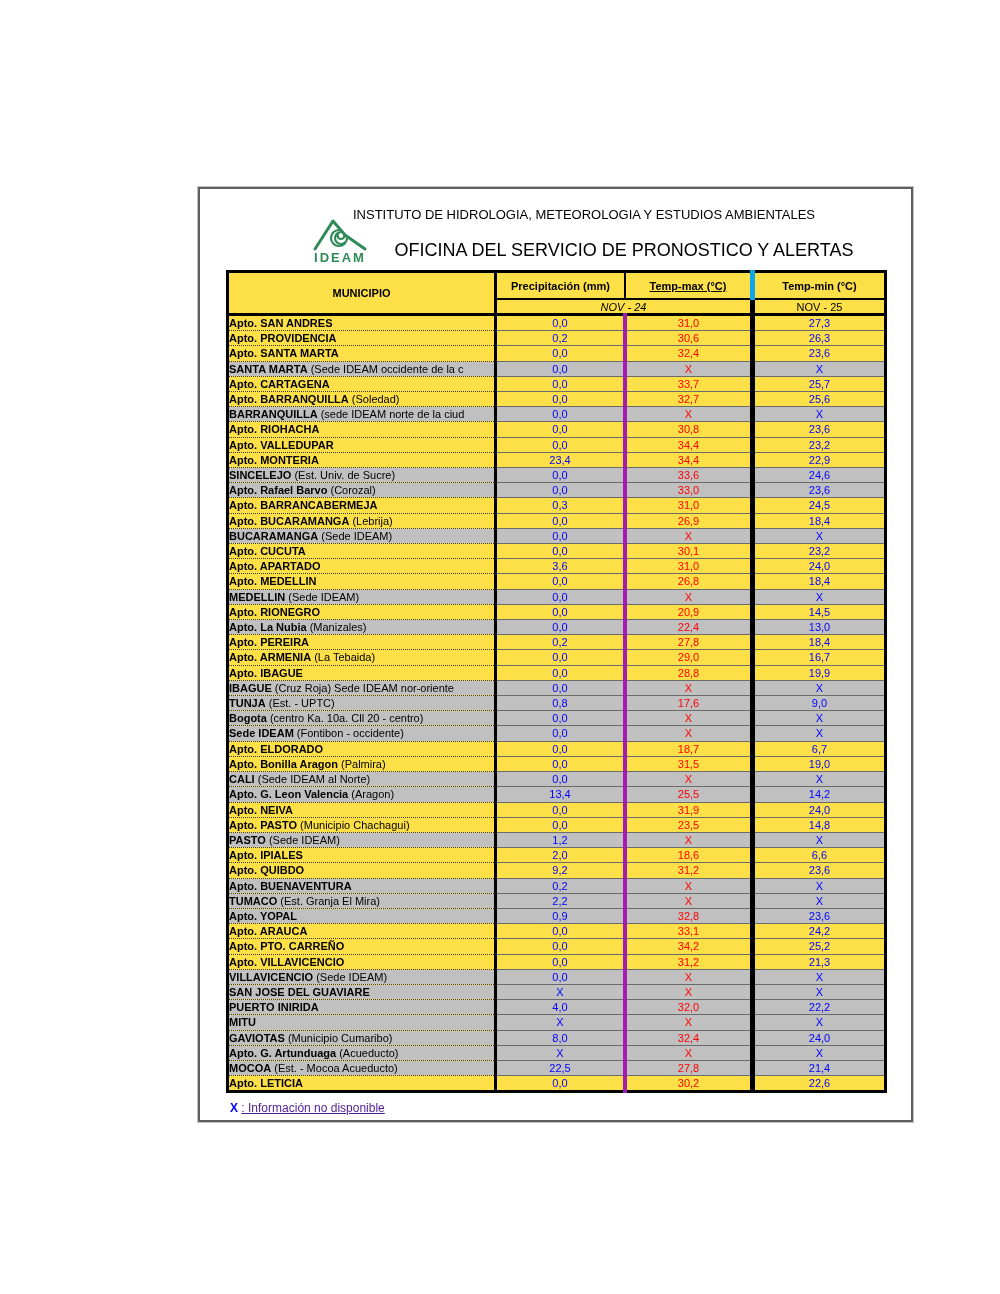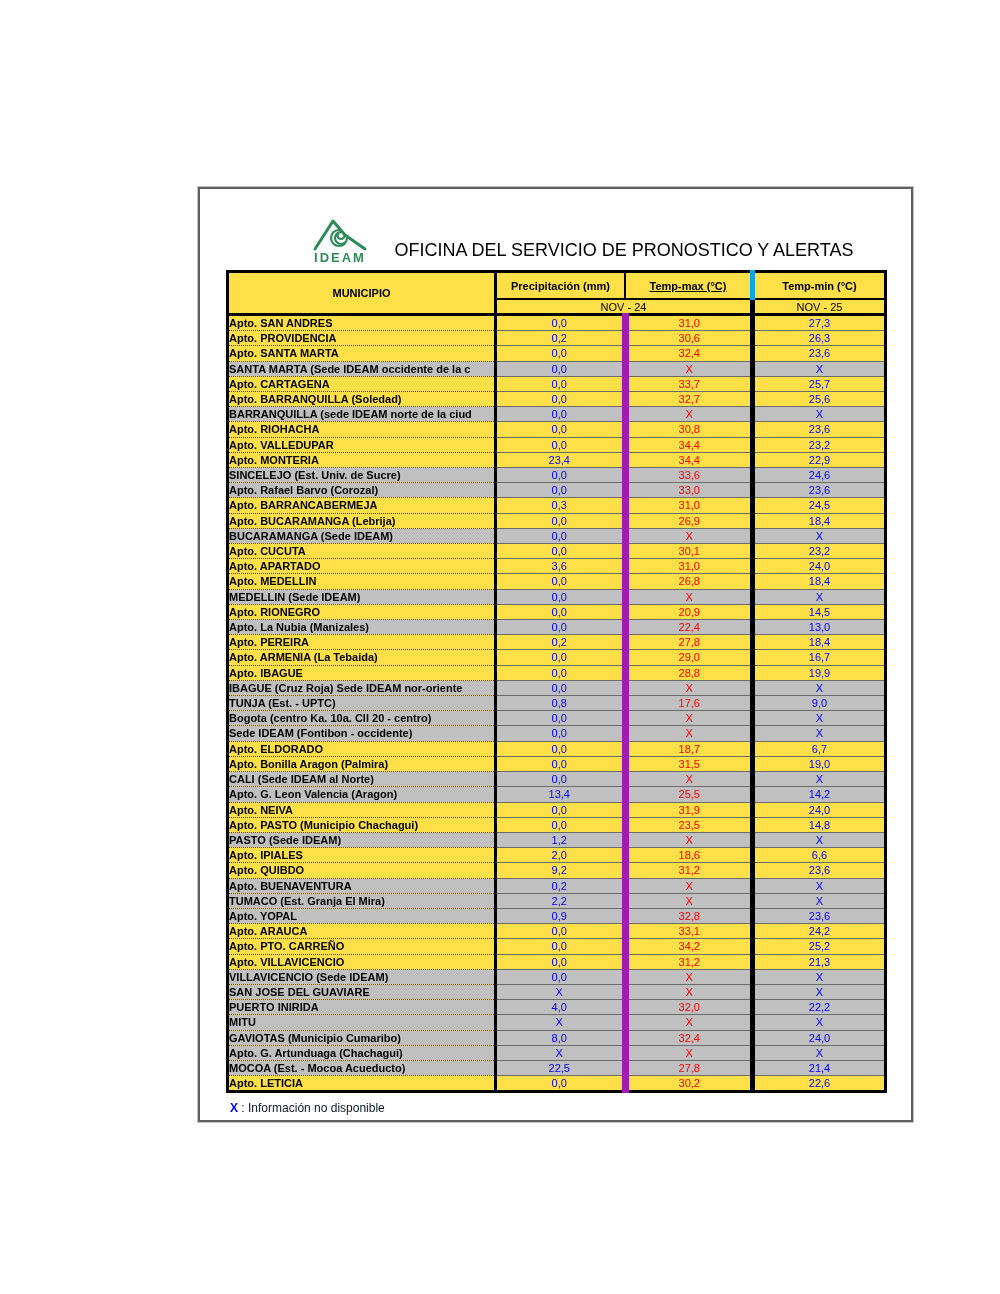--- a/index.html
+++ b/index.html
@@ -42,43 +42,44 @@
     height:25px; font-weight:bold; text-align:center; vertical-align:middle;
     border-bottom:2px solid #000;
   }
   .th-precip { width:127px; border-right:2px solid #000; }
   .th-tmax   { width:124px; border-right:5px solid #0ea5e9;text-decoration:underline; }
   .th-tmin   { width:129px; }
   .date-left, .date-right {
     height:13px; text-align:center; vertical-align:middle;
     border-bottom:3px solid #000; font-size:11px;
   }
-  .date-left { border-right:5px solid #000; }
+  .date-left { border-right:5px solid #000;font-style:italic; }
   .data-table tbody td { height:14.2px; line-height:14.2px; vertical-align:middle; }
   .td-muni {
     border-right:3px solid #000; border-bottom:1px dotted #3a3a3a;
     text-align:left; padding-left:3px;
   }
   .mname { font-weight:bold; }
-  .mdesc { font-weight:bold; }
+  .mdesc { font-weight:normal; }
   .td-precip, .td-tmax, .td-tmin { text-align:center; border-bottom:1px solid #6b6b6b; font-size:11.5px; }
-  .td-precip { border-right:7px solid #a21caf; color:var(--blue); }
+  .td-precip { border-right:4px solid #a21caf; color:var(--blue); }
   .td-tmax   { border-right:5px solid #000; color:var(--red);margin-left:32px; }
   .td-tmin   { color:var(--blue); }
   tr.shaded td { background:var(--shade); }
   .legend { position:absolute; left:30px; top:912px; font-size:12px; }
   .legend-x { color:var(--blue); font-weight:bold; }
-  .legend-text { color:#0f172a; }
+  .legend-text { color:#4c1d95;text-decoration:underline; }
 </style>
 </head>
 <body>
 
 <div class="page">
   <div class="frame">
 
+    <div class="title-line1">INSTITUTO DE HIDROLOGIA, METEOROLOGIA Y ESTUDIOS AMBIENTALES</div>
     <div class="title-line2">OFICINA DEL SERVICIO DE PRONOSTICO Y ALERTAS</div>
 
     <div class="logo">
       <svg width="56" height="36" viewBox="0 0 56 36">
         <path class="logo-stroke" d="M3 33 L21 5 L33 19 L53 33" stroke-width="3" stroke-linejoin="round" stroke-linecap="round"></path>
         <path class="logo-stroke" d="M27 14 a8 8 0 1 0 8 8 a6 6 0 1 1 -6 -6 a3.5 3.5 0 1 0 3.5 3.5" stroke-width="2.2" stroke-linecap="round"></path>
       </svg>
       <div class="logo-text">IDEAM</div>
     </div>
 
@@ -378,21 +379,21 @@
     <td class="td-tmax">X</td>
     <td class="td-tmin">X</td>
   </tr>
           <tr class="shaded">
     <td class="td-muni"><span class="mname">GAVIOTAS</span><span class="mdesc"> (Municipio Cumaribo)</span></td>
     <td class="td-precip">8,0</td>
     <td class="td-tmax">32,4</td>
     <td class="td-tmin">24,0</td>
   </tr>
           <tr class="shaded">
-    <td class="td-muni"><span class="mname">Apto. G. Artunduaga</span><span class="mdesc"> (Chachagui)</span></td>
+    <td class="td-muni"><span class="mname">Apto. G. Artunduaga</span><span class="mdesc"> (Acueducto)</span></td>
     <td class="td-precip">X</td>
     <td class="td-tmax">X</td>
     <td class="td-tmin">X</td>
   </tr>
           <tr class="shaded">
     <td class="td-muni"><span class="mname">MOCOA</span><span class="mdesc"> (Est. - Mocoa Acueducto)</span></td>
     <td class="td-precip">22,5</td>
     <td class="td-tmax">27,8</td>
     <td class="td-tmin">21,4</td>
   </tr>

